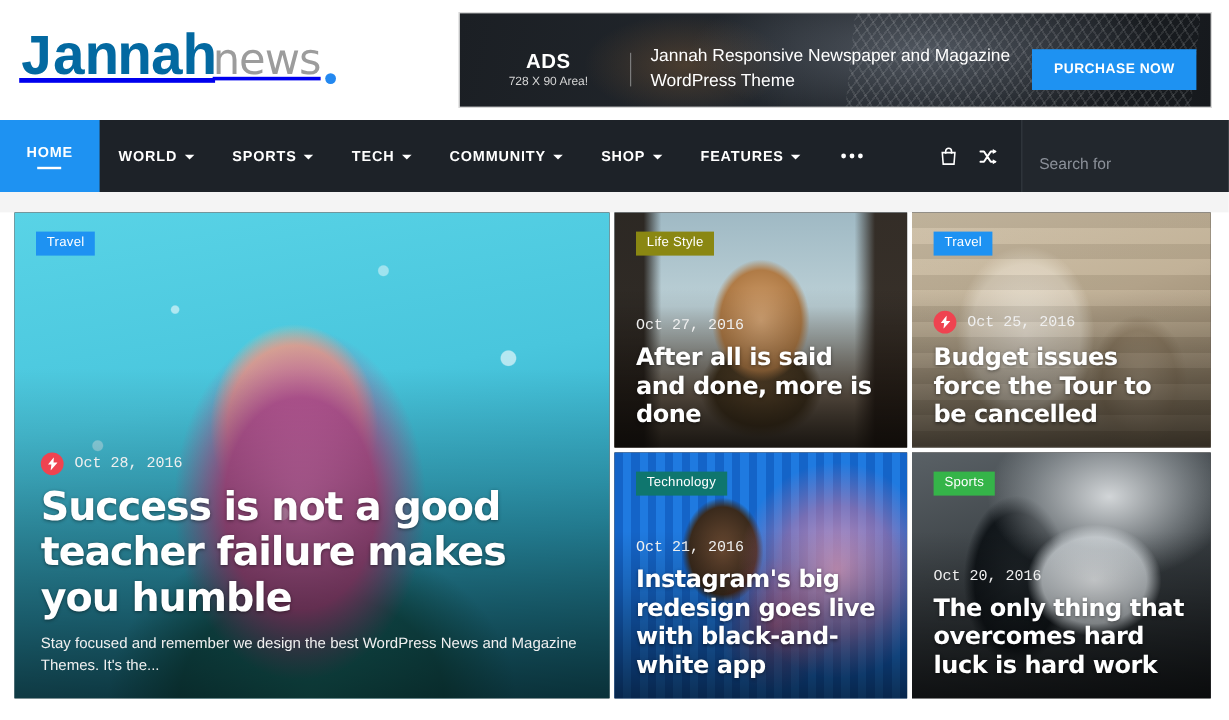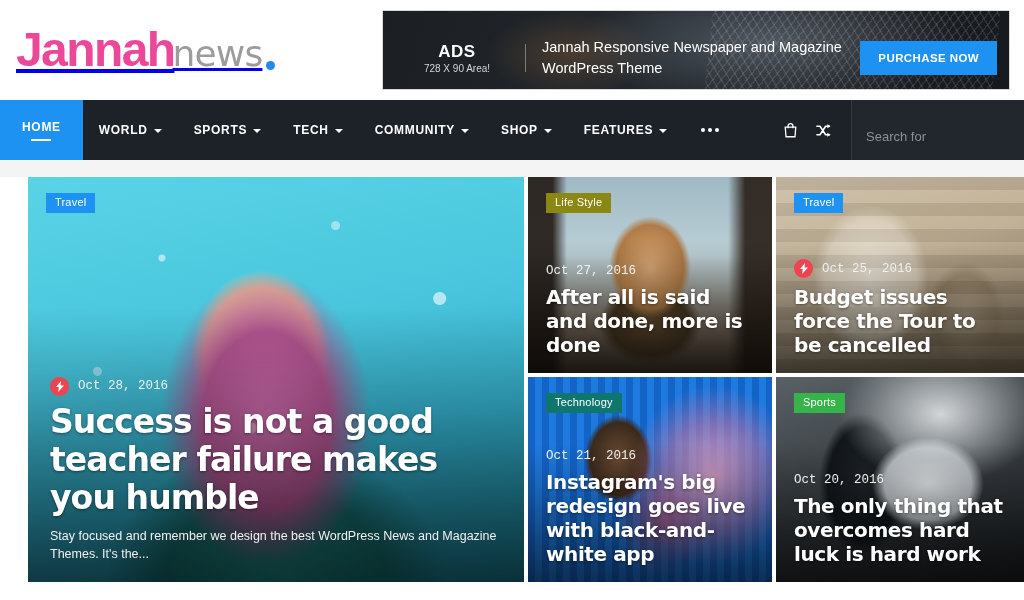--- a/index.html
+++ b/index.html
@@ -21,24 +21,24 @@
   .logo {
     display: flex;
     align-items: baseline;
     user-select: none;
     flex: 0 0 auto;
     width: 366px;
   }
   .logo-main {
     font-size: 48px;
     font-weight: bold;
-    color: #ec4899;
+    color: #0369a1;
     letter-spacing: -1.6px;
     line-height: 1;
-    font-family: Liberation Sans, sans-serif;
+    font-family: Liberation Mono, monospace;
   }
   .logo-sub {
     font-size: 36px;
     color: #9c9c9c;
     letter-spacing: -0.8px;
     line-height: 1;
     font-family: "DejaVu Sans", sans-serif;
     margin-left: -2px;
   }
   .logo-dot {
@@ -165,21 +165,21 @@
   }
   .search-input::placeholder { color: #8b9099; }
 
   
   .gap { height: 17px; background: #f4f4f4; }
   .grid {
     display: grid;
     grid-template-columns: 496px 244px 249px;
     grid-template-rows: 196px 205px;
     gap: 4px;
-    padding: 0 13px 0 28px;
+    padding: 0 13px 0 12px;
     height: 405px;
   }
   .card {
     position: relative;
     overflow: hidden;
     cursor: pointer;
     background: #2a2a2a;
   }
   .card.big { grid-row: span 2; }
   .photo { position: absolute; inset: 0; }

